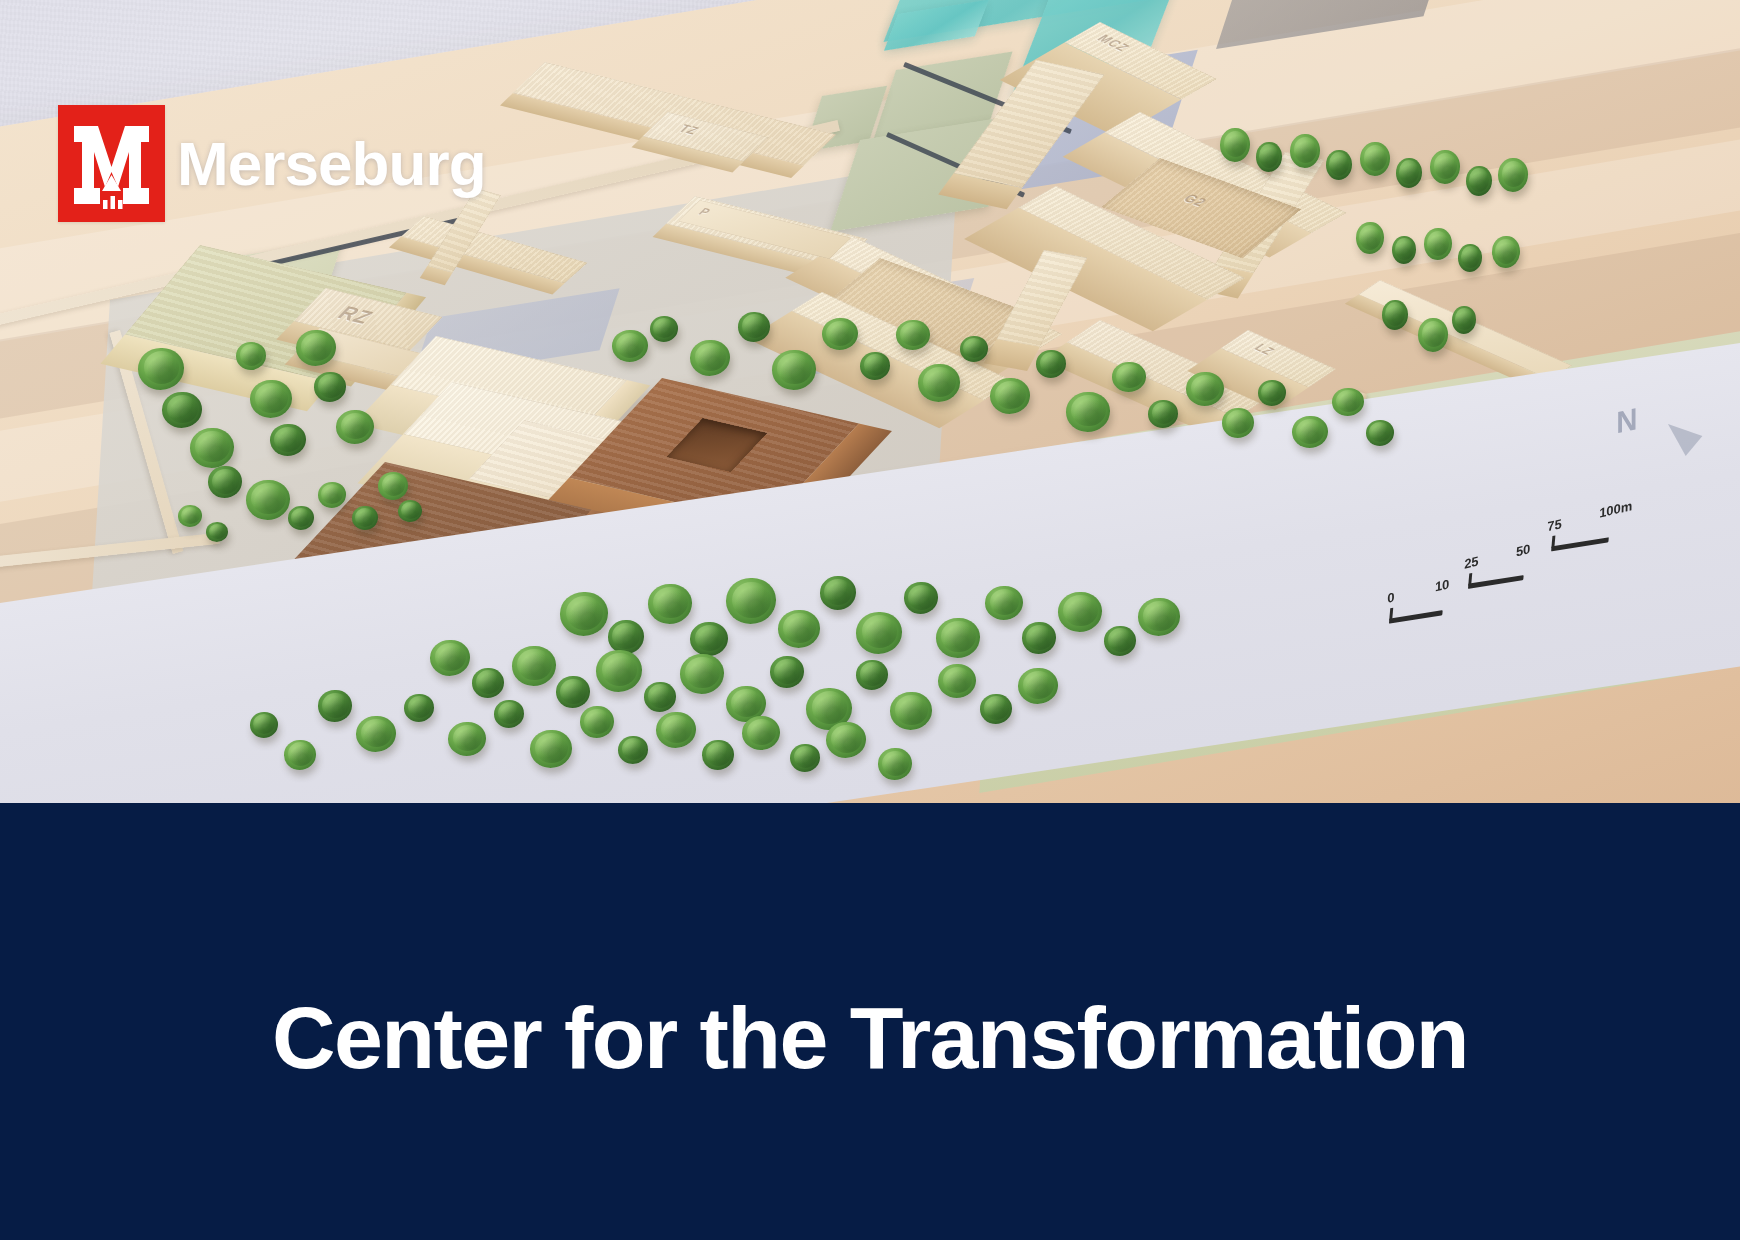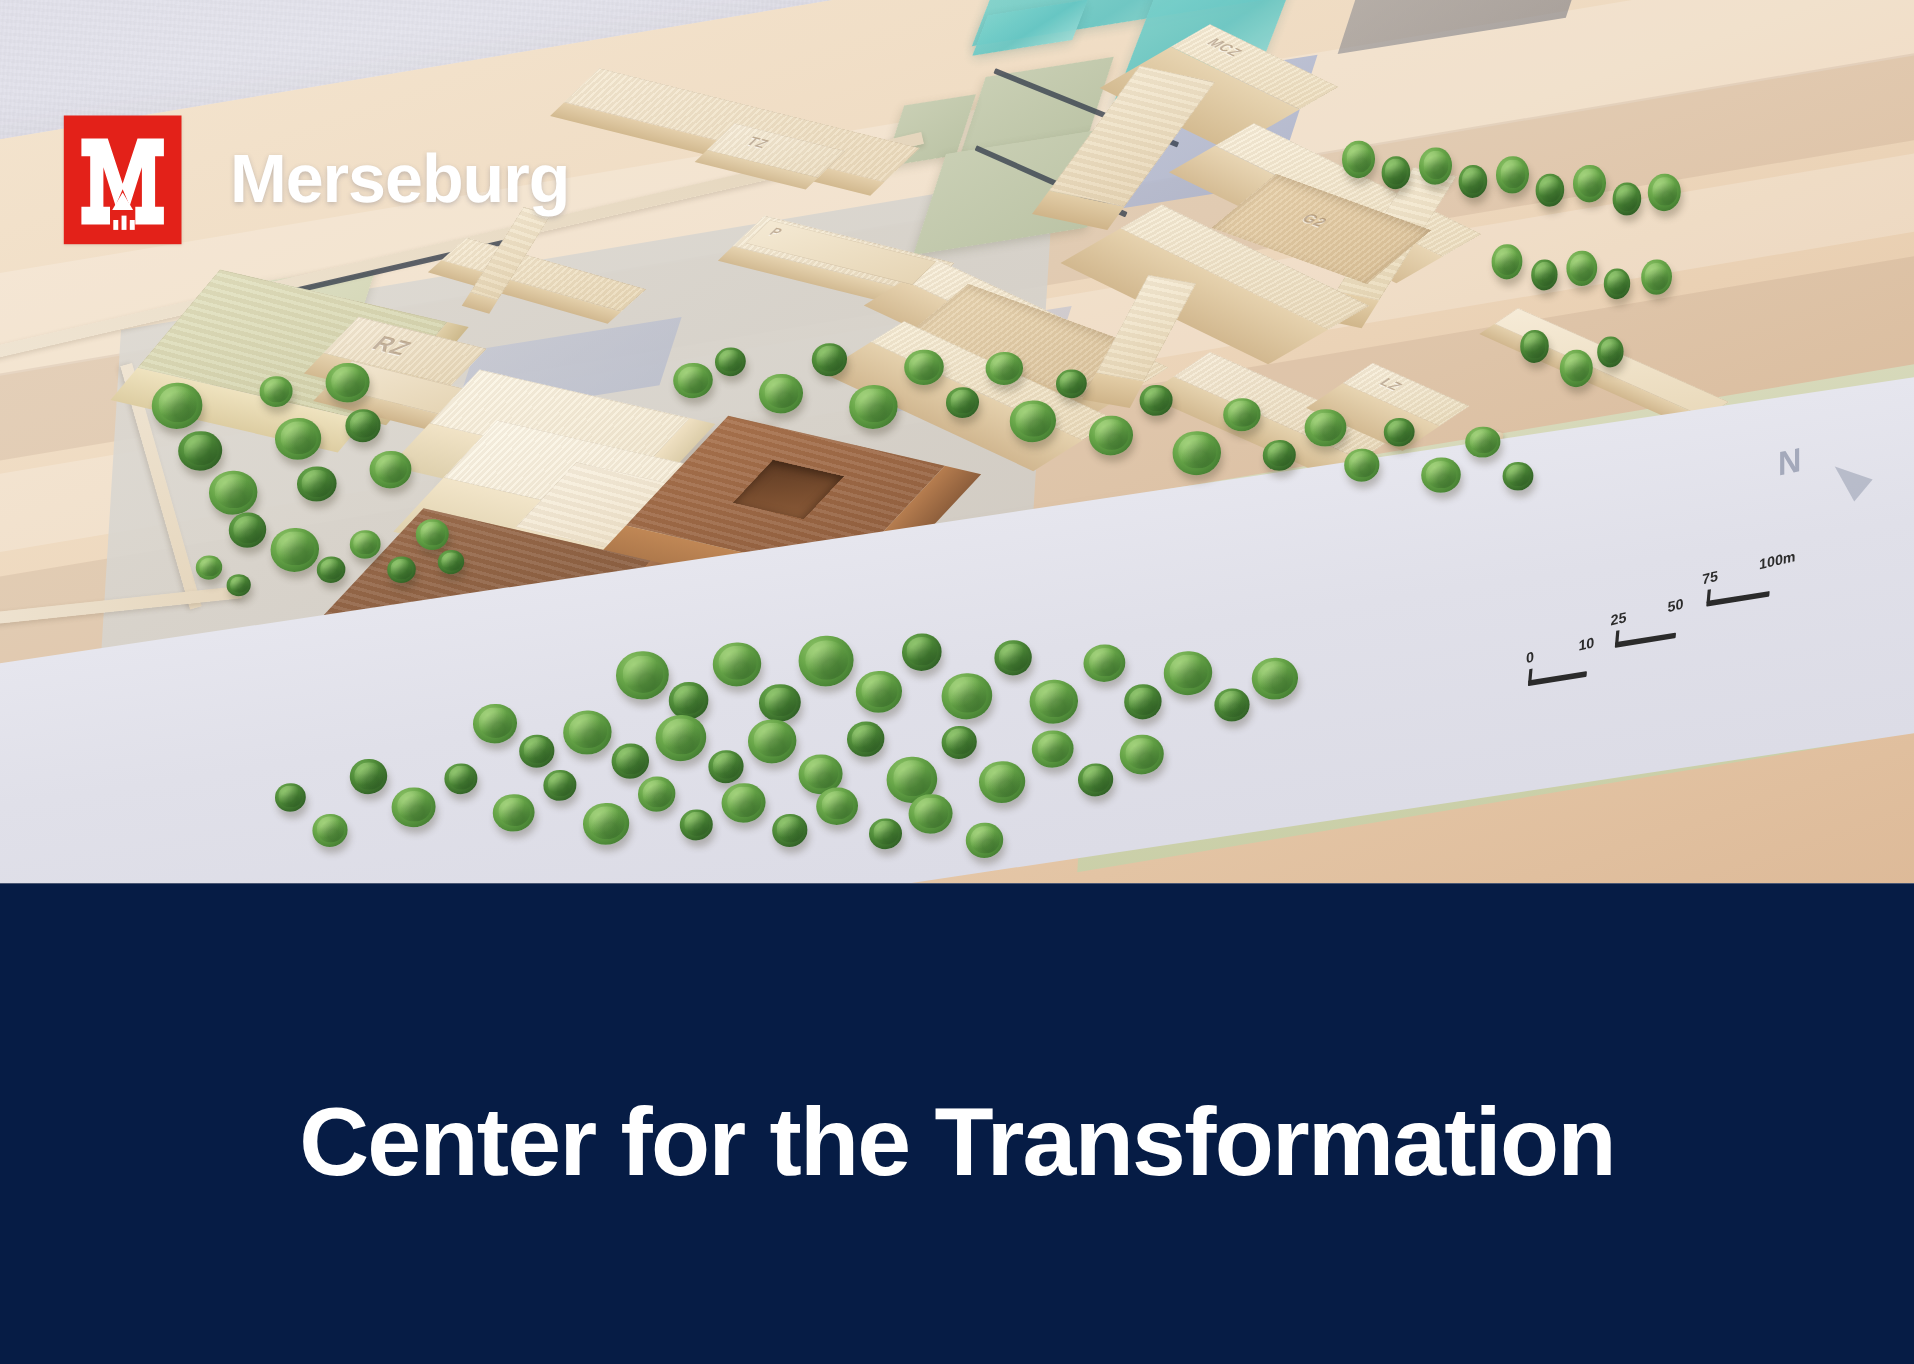--- a/index.html
+++ b/index.html
@@ -178,21 +178,21 @@
   
   .board-edge{
     position:absolute; left:-60px; top:612px; width:1900px; height:320px;
     background:linear-gradient(180deg,#e6e6ee 0%,#e0e0e9 40%,#dcdce6 100%);
     transform:rotate(-8.5deg); transform-origin:left top;
   }
 
   
   .logo-wrap{
     position:absolute; left:58px; top:105px;
-    display:flex; align-items:center; gap:44px;
+    display:flex; align-items:center; gap:12px;
     z-index:40;
   }
   .logo-mark{
     width:107px; height:117px; background:#E32119;
     position:relative; flex:0 0 auto;
     box-shadow:0 1px 3px rgba(0,0,0,.10);
   }
   .logo-mark svg{ position:absolute; left:0; top:0; width:107px; height:117px; }
   .logo-word{
     color:#ffffff; font-size:62px; font-weight:700;

